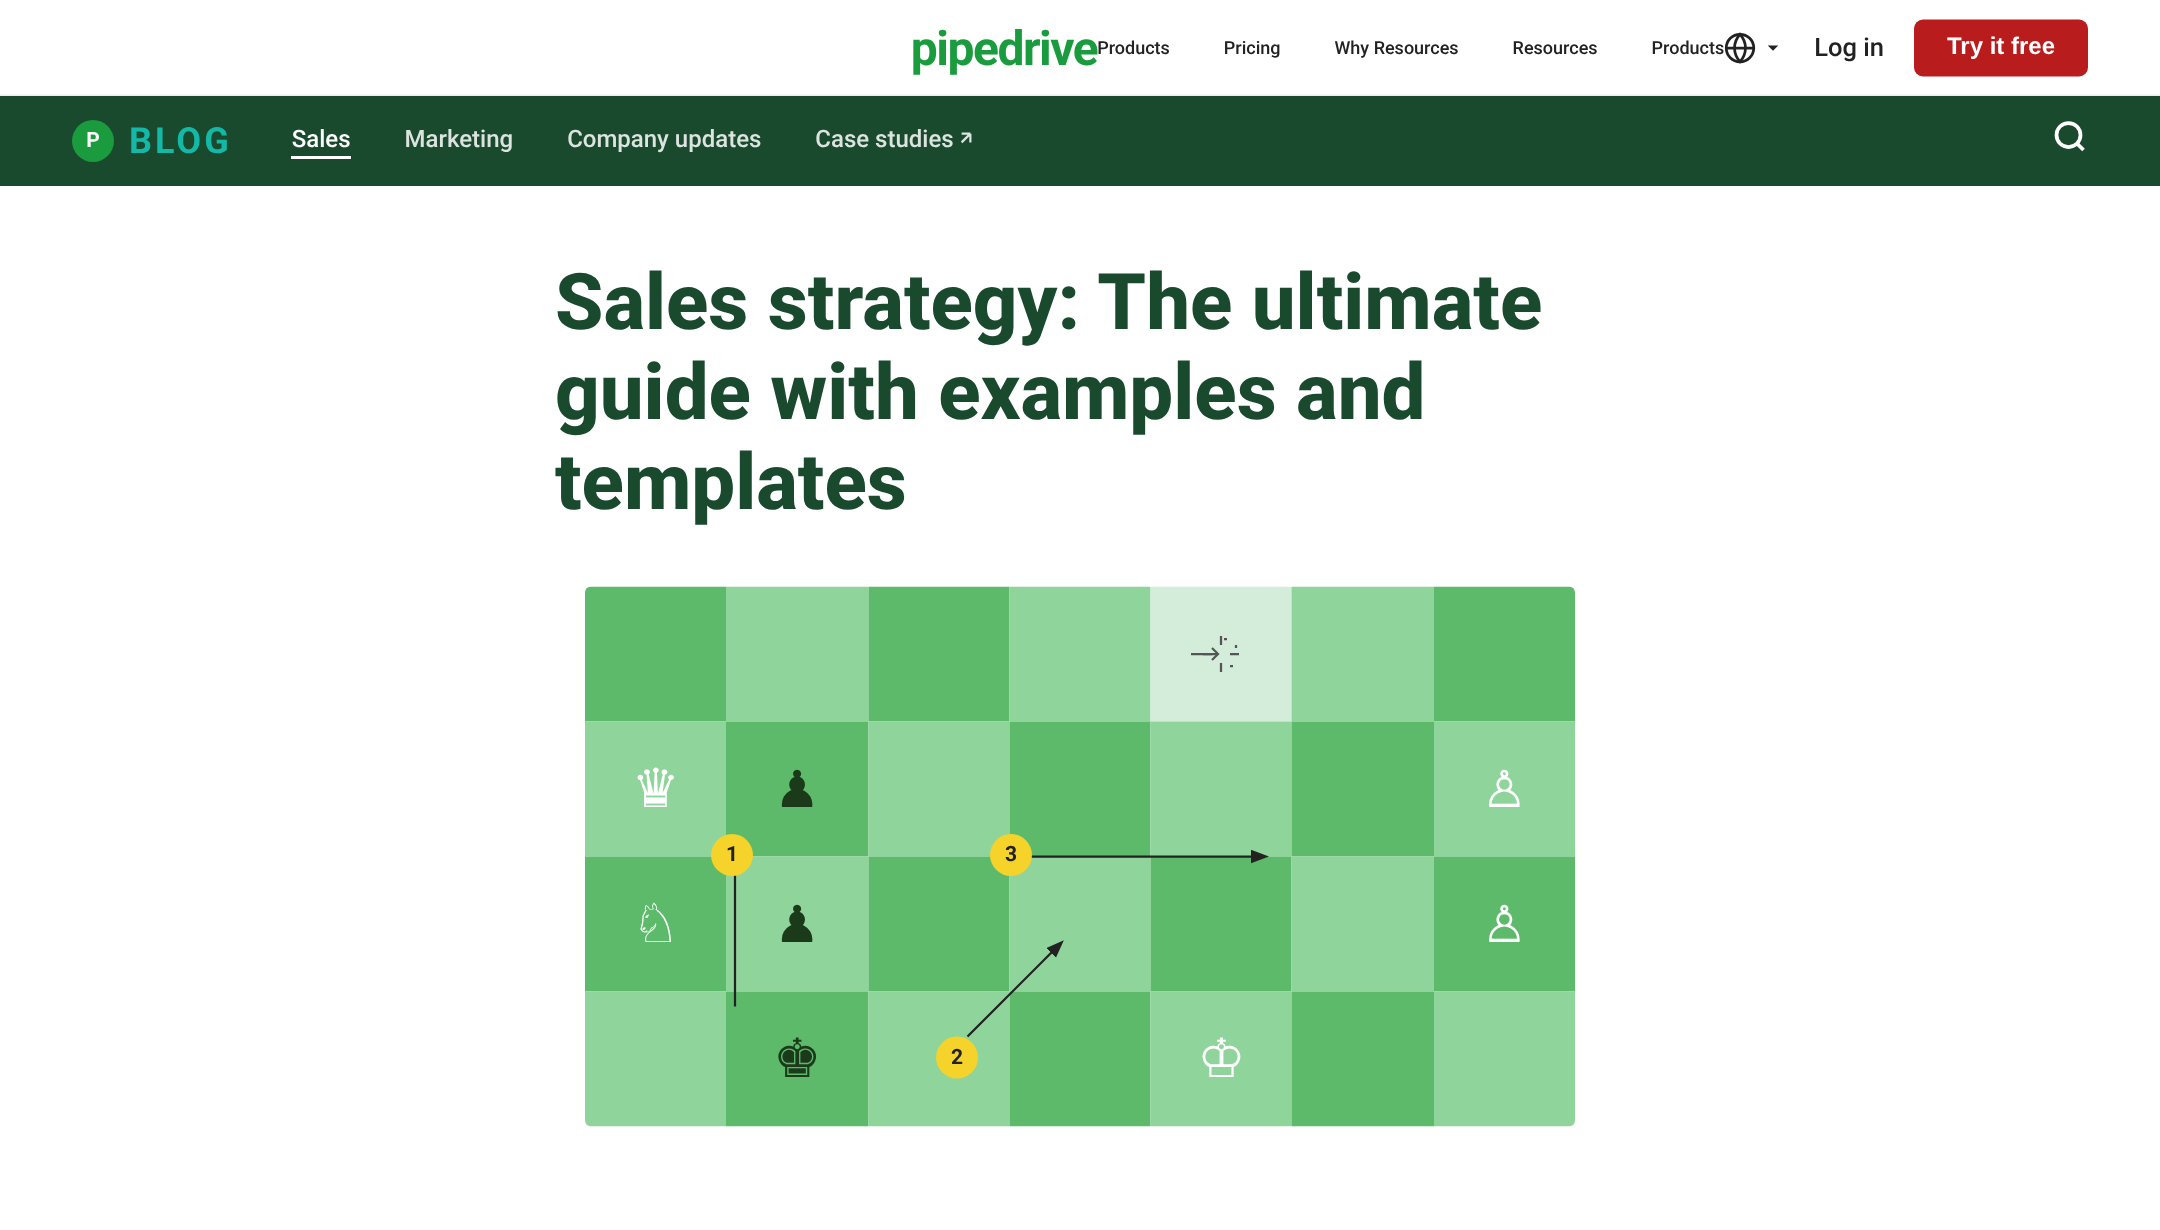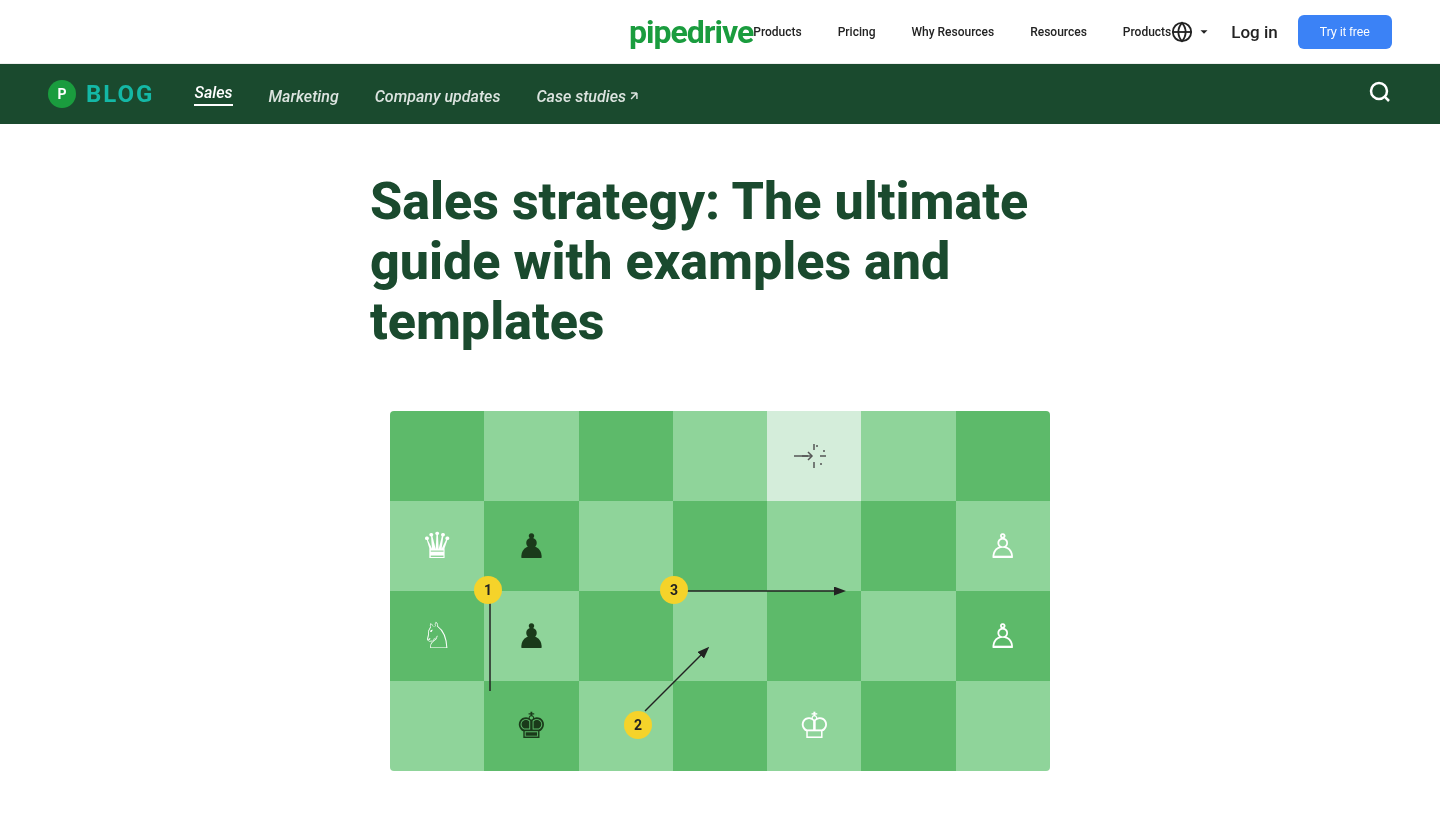--- a/index.html
+++ b/index.html
@@ -11,51 +11,50 @@
       padding: 0 48px; height: 64px; border-bottom: 1px solid #eee;
       background: #fff;
     }
     .logo { color: #1a9c3e; font-size: 32px; font-weight: 700; letter-spacing: -1px; }
     .nav-links { display: flex; align-items: center; gap: 36px; }
     .nav-links a { text-decoration: none; color: #222; font-size: 12px; font-weight: 500; }
     .nav-right { display: flex; align-items: center; gap: 20px; }
     .globe-btn { display: flex; align-items: center; gap: 4px; cursor: pointer; color: #222; font-size: 15px; }
     .log-in-btn { color: #222; font-size: 17px; font-weight: 500; text-decoration: none; cursor: pointer; }
     .try-free-btn {
-      background: #3b82f6; color: #fff; border: none; border-radius: 6px;
-      padding: 10px 22px; font-size: 12px; font-weight: 400; cursor: pointer;
+      background: #b91c1c; color: #fff; border: none; border-radius: 6px;
+      padding: 10px 22px; font-size: 16px; font-weight: 700; cursor: pointer;
     }
 
     
     .blog-nav {
       background: #1a4a2e; height: 60px;
       display: flex; align-items: center; padding: 0 48px;
       justify-content: space-between;
     }
     .blog-nav-left { display: flex; align-items: center; gap: 40px; }
     .blog-logo { display: flex; align-items: center; gap: 10px; }
     .blog-logo-icon {
       width: 28px; height: 28px; background: #1a9c3e; border-radius: 50%;
       display: flex; align-items: center; justify-content: center;
       color: #fff; font-weight: 700; font-size: 14px;
     }
     .blog-label { color: #14b8a6; font-size: 24px; font-weight: 700; letter-spacing: 2px; }
-    .blog-nav-links { display: flex; align-items: flex-end; gap: 36px; font-style: italic; }
+    .blog-nav-links { display: flex; align-items: flex-start; gap: 36px; }
     .blog-nav-links a {
       text-decoration: none; color: rgba(255,255,255,0.85); font-size: 16px; font-weight: 500;
     }
     .blog-nav-links a.active { color: #fff; border-bottom: 2px solid #fff; padding-bottom: 2px; }
     .blog-nav-links .ext-link { display: flex; align-items: center; gap: 1px; }
     .search-icon-blog { color: #fff; font-size: 22px; cursor: pointer; }
 
     
     .main-content {
       display: flex; flex-direction: column; align-items: center;
       padding: 48px 48px 0 48px;
-      gap: 20px;
     }
     .article-title {
       color: #1a4a2e; font-size: 52px; font-weight: 800; line-height: 1.15;
       max-width: 700px; text-align: left; align-self: flex-start;
       margin-left: calc(50% - 350px);
     }
 
     
     .chess-container {
       margin-top: 40px;

